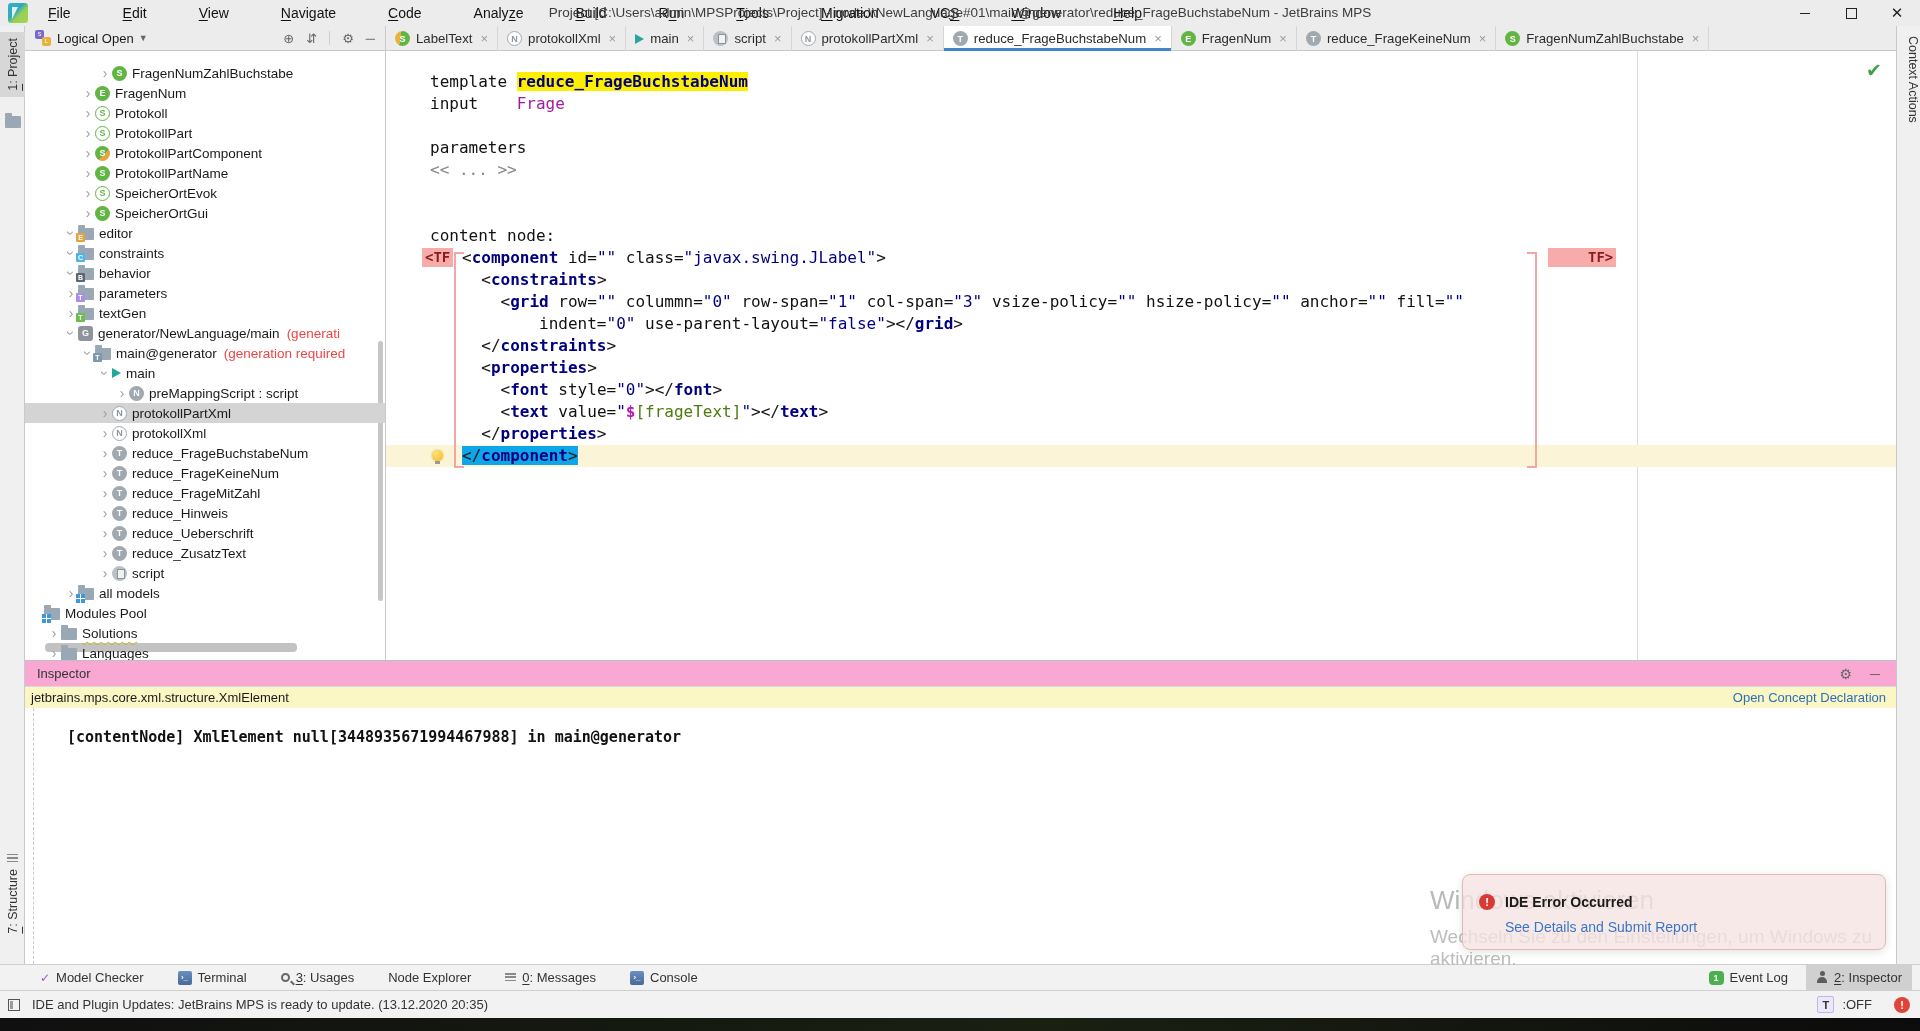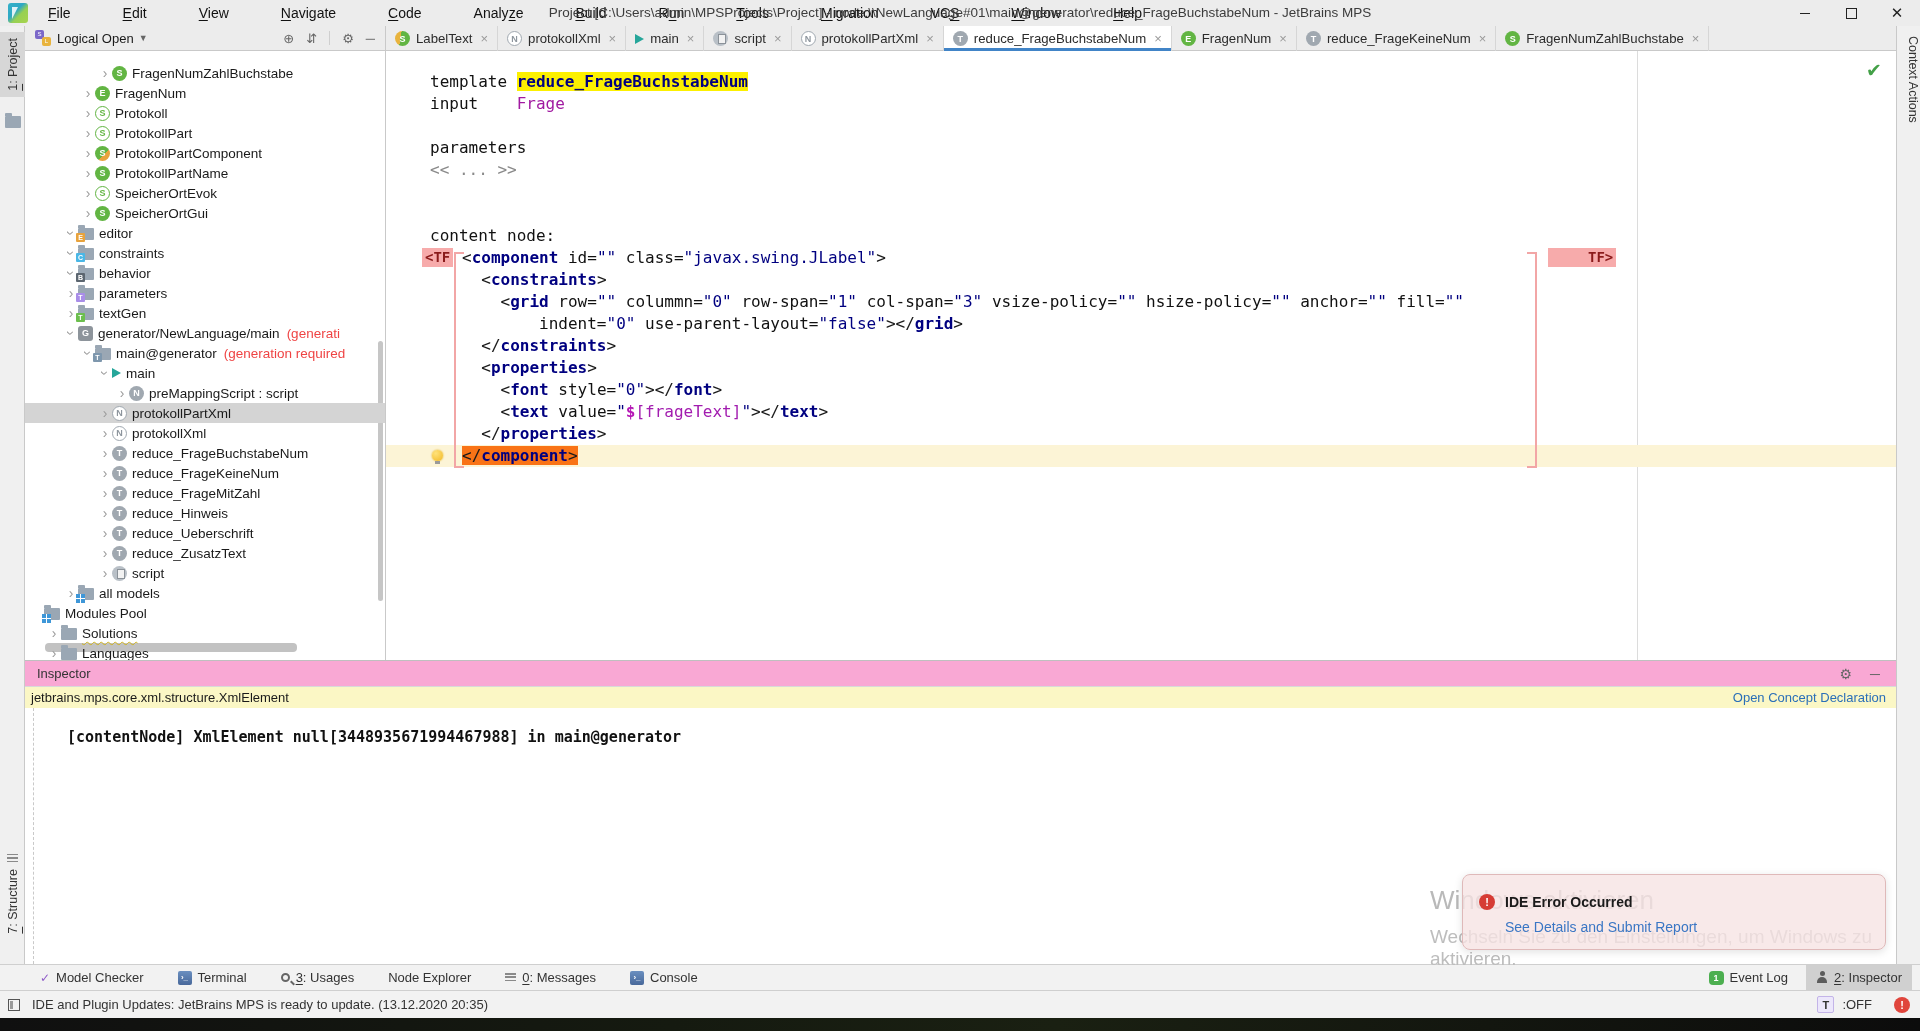--- a/index.html
+++ b/index.html
@@ -81,22 +81,22 @@
 
   
   .editor { position:absolute; left:386px; top:51px; width:1510px; height:609px; background:#fff; overflow:hidden; }
   .code { position:absolute; left:0; top:20px; width:100%; font-family:"DejaVu Sans Mono","Liberation Mono",monospace; font-size:16px; line-height:22px; }
   .line { height:22px; padding-left:44px; white-space:pre; position:relative; }
   .line.xml { padding-left:76px; }
   .line.cur { background:#fcf4d6; }
   .p{color:#111} .gray{color:#8a8a8a} .purple{color:#a11aa1}
   .hl{background:#fcf000;color:#000080;font-weight:bold}
   .br{color:#1a1a1a} .tag{color:#000080;font-weight:bold} .attr{color:#111} .val{color:#000080}
-  .dollar{color:#b517b5;font-weight:bold} .macro{color:#a21caf}
-  .selwrap{background:#f97316}
+  .dollar{color:#b517b5;font-weight:bold} .macro{color:#4d7c0f}
+  .selwrap{background:#0ea5e9}
   .tf-badge { position:absolute; font-family:"DejaVu Sans Mono",monospace; font-size:14px; font-weight:bold; color:#8b1a1a; background:#f7abab; padding:0 3px; height:19px; line-height:19px; top:197px; }
   .tf-open { left:36px; } .tf-close { left:1162px;padding-left:40px; }
   .bracket { position:absolute; top:201px; height:216px; width:8px; }
   .bracket::before,.bracket::after { content:""; position:absolute; width:8px; height:2px; background:#f2a6a6; }
   .bracket::before{top:0} .bracket::after{bottom:0}
   .bl { left:68px; border-left:2px solid #f2a6a6; }
   .bl::before,.bl::after{left:0}
   .brk { left:1143px; border-right:2px solid #f2a6a6; }
   .brk::before,.brk::after{right:0}
   .margin-line { position:absolute; left:1251px; top:0; bottom:0; width:1px; background:#dcdcdc; }

